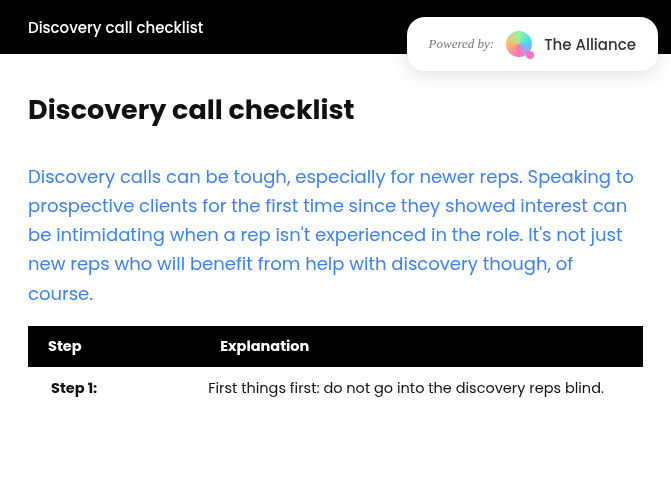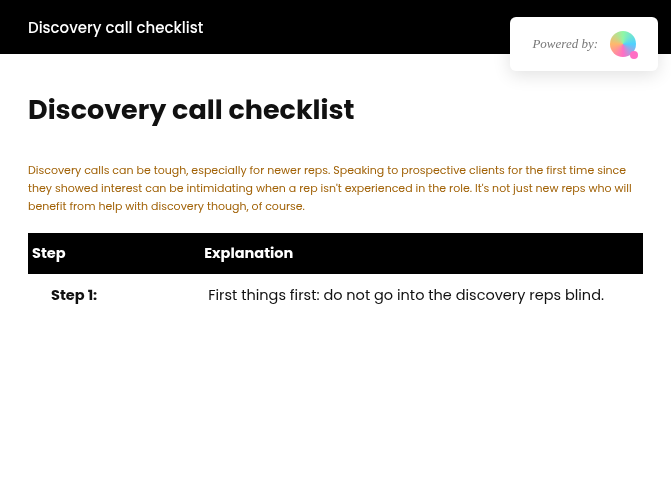--- a/index.html
+++ b/index.html
@@ -20,21 +20,21 @@
     padding: 0 28px;
     font-size: 15px;
     font-weight: 500;
   }
   .powered-by {
     position: absolute;
     top: 17px;
     right: 13px;
     background: #fff;
     box-shadow: 0 4px 18px rgba(0,0,0,0.12);
-    border-radius: 6px;
+    border-radius: 18px;
     padding: 14px 22px 14px 22px;
     display: flex;
     align-items: center;
     gap: 12px;
     font-size: 14px;
   }
   .powered-by-label {
     font-style: italic;
     color: #777;
     font-family: Georgia, 'Times New Roman', serif;
@@ -65,55 +65,56 @@
   .content {
     padding: 28px 28px 0 28px;
   }
   h1 {
     font-size: 27px;
     font-weight: 700;
     margin-bottom: 32px;
     margin-top: 8px;
   }
   p {
-    font-size: 11px;
+    font-size: 18px;
     line-height: 1.62;
     margin-bottom: 18px;
-    color: #a16207;
+    color: #3b82f6;
   }
   table {
     width: 100%;
     border-collapse: collapse;
     margin-top: 10px;
     font-size: 14.5px;
   }
   thead th {
     background: #000;
     color: #fff;
     text-align: left;
-    padding: 10px 4px;
+    padding: 10px 20px;
     font-weight: 700;
   }
   tbody td {
     padding: 10px 8px 6px 8px;
     vertical-align: top;
     line-height: 1.55;
   }
   .step-label { font-weight: 700; margin-left: 15px; }
 </style>
 </head>
 <body>
 
 <div class="header">
   <span>Discovery call checklist</span>
 </div>
 
 <div class="powered-by">
   <span class="powered-by-label">Powered by:</span>
   <span class="logo-circle"></span>
+  <span class="brand">The Alliance</span>
 </div>
 
 <div class="content">
   <h1>Discovery call checklist</h1>
   <p>Discovery calls can be tough, especially for newer reps. Speaking to prospective clients for the first time since they showed interest can be intimidating when a rep isn't experienced in the role. It's not just new reps who will benefit from help with discovery though, of course.</p>
 
   <table>
     <thead>
       <tr>
         <th style="width:28%">Step</th>

